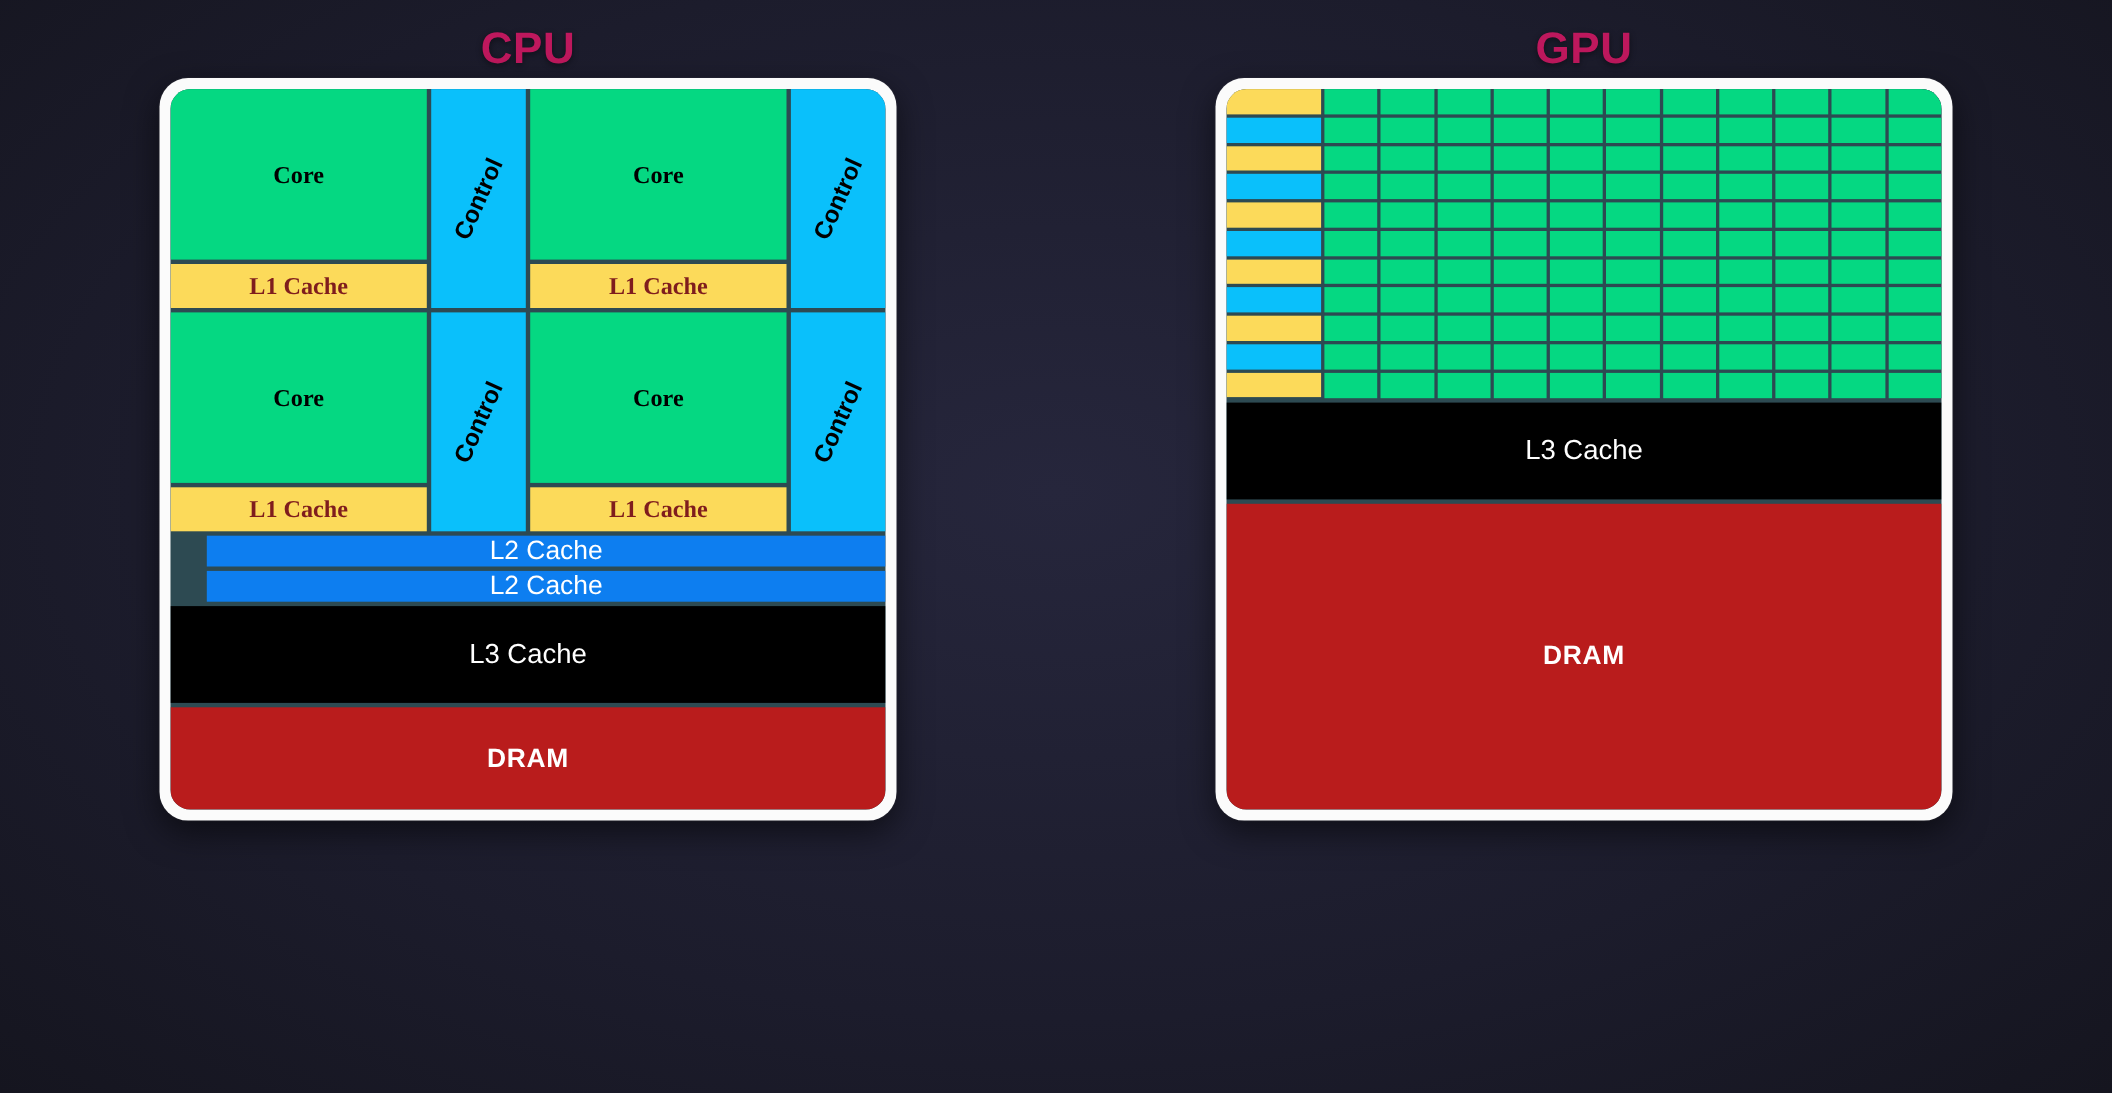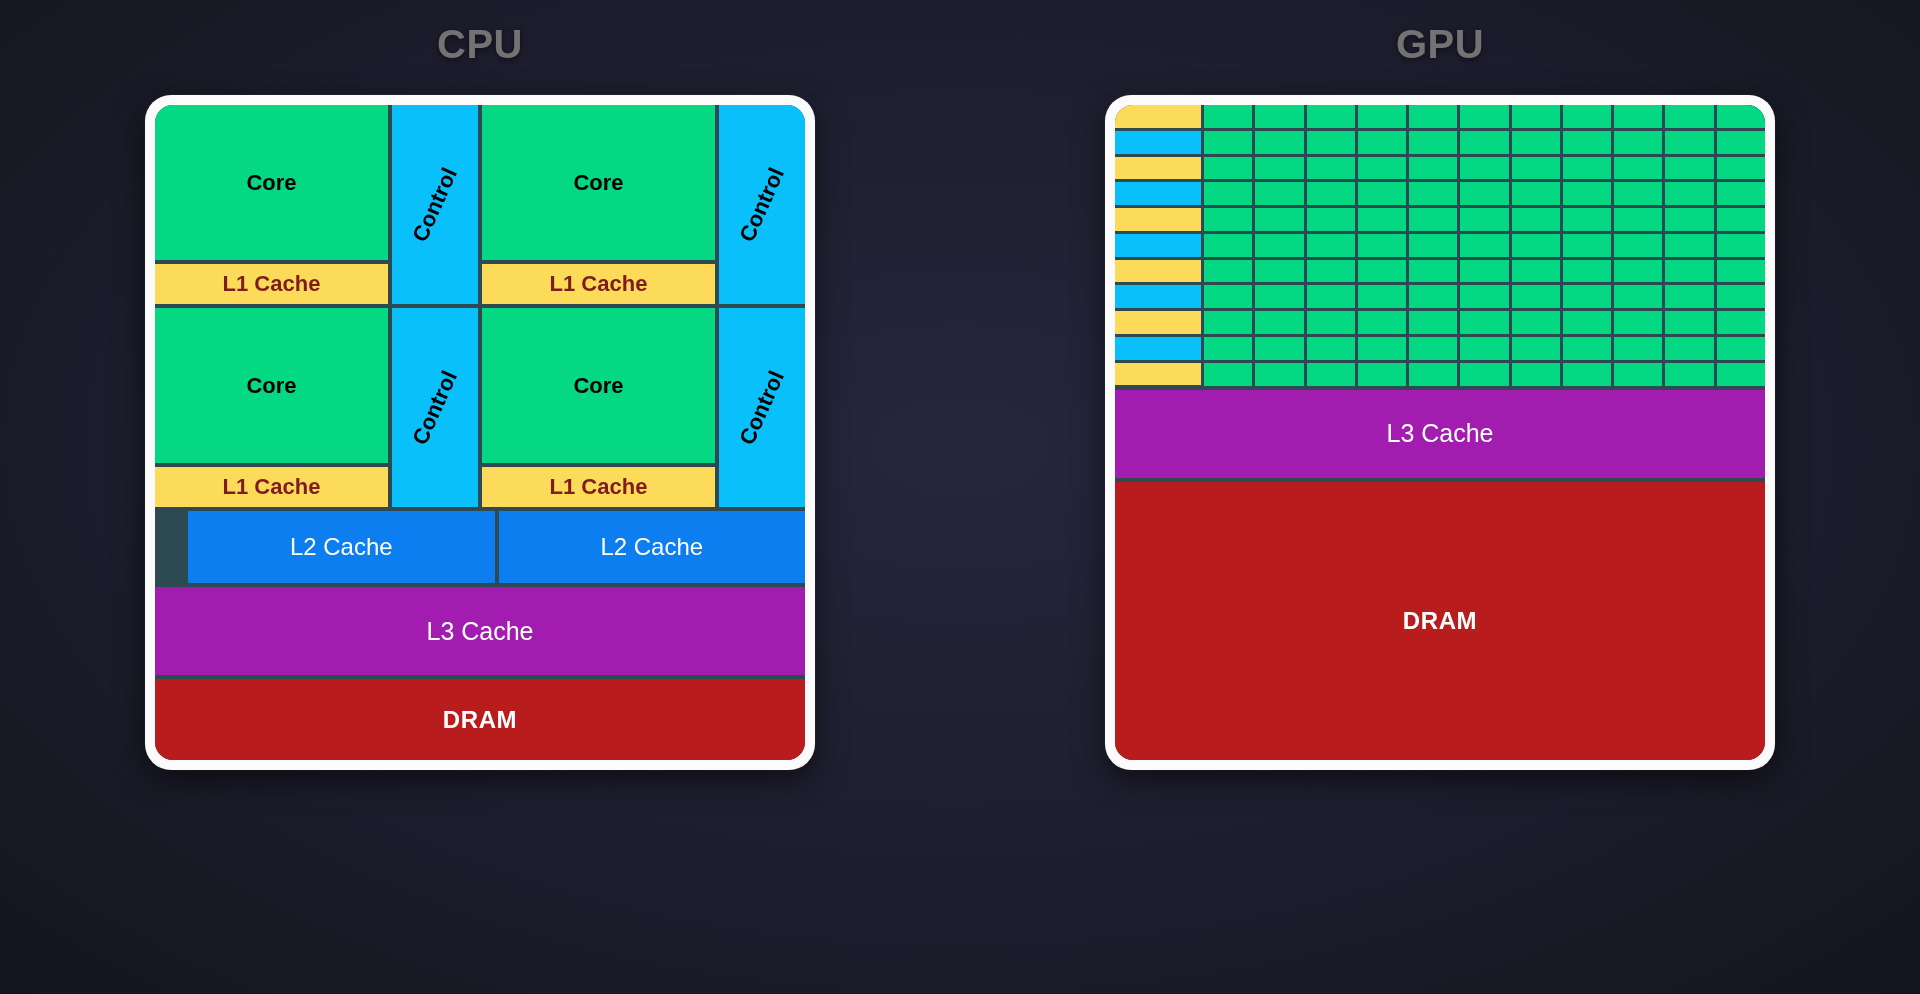--- a/index.html
+++ b/index.html
@@ -26,26 +26,26 @@
 
   .half {
     flex: 1 1 50%;
     position: relative;
     display: flex;
     flex-direction: column;
     align-items: center;
   }
 
   .panel-title {
-    color: #737373;
+    color: #be185d;
     font-size: 40px;
     font-weight: bold;
     letter-spacing: 0.5px;
     margin-top: 24px;
-    margin-bottom: 31px;
+    margin-bottom: 7px;
     text-shadow: 0 2px 6px rgba(0,0,0,0.45);
     line-height: 1;
   }
 
   
   .panel {
     background: #fbfbfb;
     border-radius: 26px;
     padding: 10px;
     box-shadow: 0 10px 30px rgba(0,0,0,0.55), 0 0 0 1px rgba(255,255,255,0.04);
@@ -81,20 +81,21 @@
     flex: 1 1 50%;
     min-width: 0;
   }
 
   .core-stack {
     display: flex;
     flex-direction: column;
     gap: 4px;
     flex: 1 1 auto;
     min-width: 0;
+    font-family: Liberation Serif, serif;
   }
 
   .core-box {
     background: #05d882;
     height: 155px;
     display: flex;
     align-items: center;
     justify-content: center;
     color: #000000;
     font-size: 22px;
@@ -127,40 +128,40 @@
     color: #000000;
     font-size: 22px;
     font-weight: 700;
     white-space: nowrap;
     transform: rotate(-66deg);
     transform-origin: center center;
   }
 
   .l2-row {
     display: flex;
-    flex-direction: row;
+    flex-direction: column;
     gap: 4px;
     flex: 0 0 auto;
     padding-left: 33px;
   }
 
   .l2-box {
     background: #0d7ef0;
     flex: 1 1 50%;
     height: 72px;
     display: flex;
     align-items: center;
     justify-content: center;
     color: #ffffff;
     font-size: 24px;
     font-weight: 500;
   }
 
   .l3-box {
-    background: #a21caf;
+    background: #000000;
     height: 88px;
     display: flex;
     align-items: center;
     justify-content: center;
     color: #ffffff;
     font-size: 25px;
     font-weight: 500;
     flex: 0 0 auto;
   }
 

